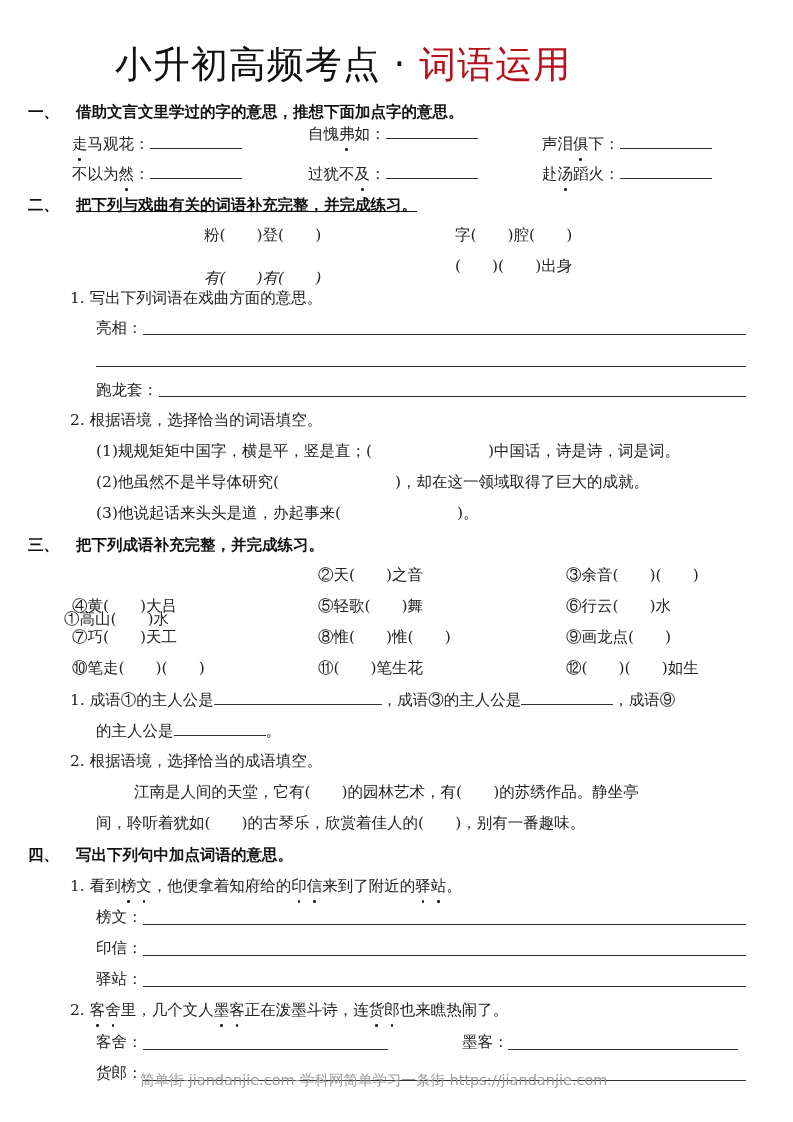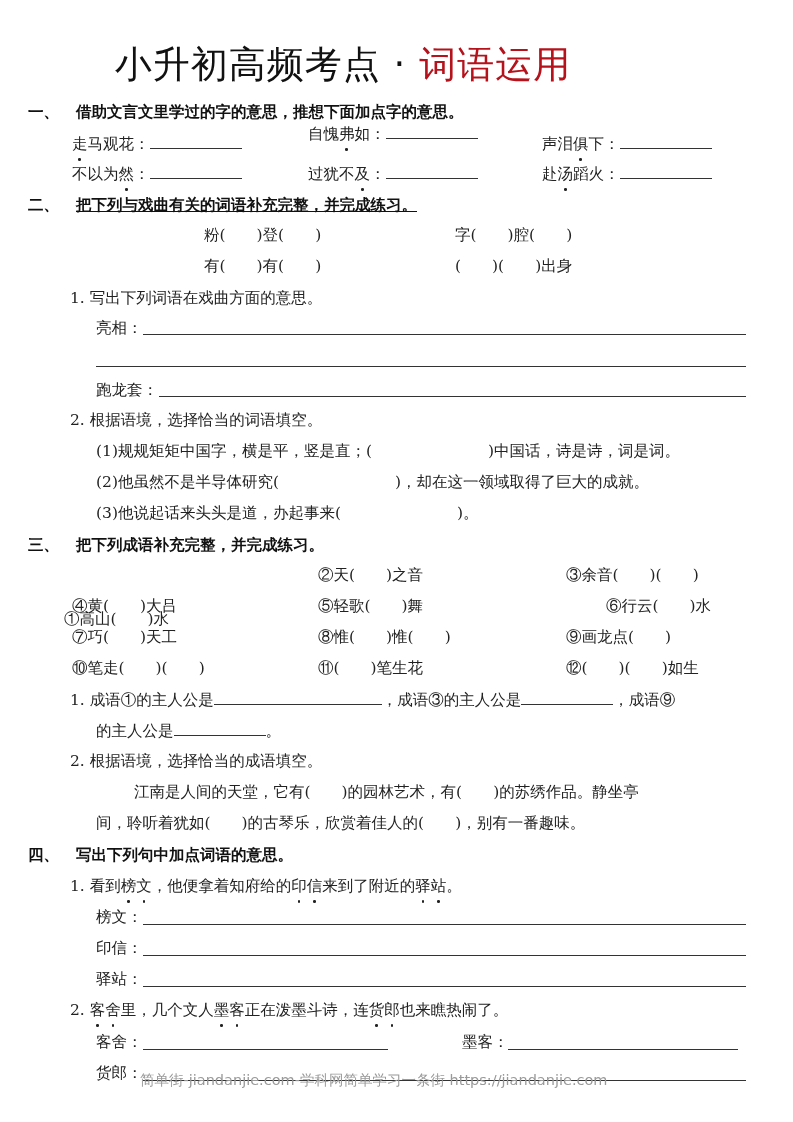--- a/index.html
+++ b/index.html
@@ -33,21 +33,21 @@
 <div class="abs t" style="top:133px; left:542px;"><span>声泪</span><span class="dot">俱</span><span>下：</span><span class="blank" style="width:92px"></span></div>
 <div class="abs t" style="top:163px; left:72px;"><span>不以为</span><span class="dot">然</span><span>：</span><span class="blank" style="width:92px"></span></div>
 <div class="abs t" style="top:163px; left:308px;"><span>过犹不</span><span class="dot">及</span><span>：</span><span class="blank" style="width:92px"></span></div>
 <div class="abs t" style="top:163px; left:542px;"><span>赴</span><span class="dot">汤</span><span>蹈火：</span><span class="blank" style="width:92px"></span></div>
 
 <div class="abs sec" style="top:195px; left:28px;text-decoration:underline;">
   <span class="num">二、</span><span>把下列与戏曲有关的词语补充完整，并完成练习。</span>
 </div>
 <div class="abs t" style="top:225px; left:204px;">粉(　　)登(　　)</div>
 <div class="abs t" style="top:225px; left:455px;">字(　　)腔(　　)</div>
-<div class="abs t" style="top:256px; left:204px;">有(　　)有(　　)</div>
+<div class="abs t" style="top:268px; left:204px;font-style:italic;">有(　　)有(　　)</div>
 <div class="abs t" style="top:256px; left:455px;">(　　)(　　)出身</div>
 
 <div class="abs t" style="top:288px; left:70px;">1. 写出下列词语在戏曲方面的意思。</div>
 <div class="abs t" style="top:318px; left:96px;">亮相：</div>
 <div class="line" style="top:334px; left:143px; width:603px;"></div>
 <div class="line" style="top:366px; left:96px; width:650px;"></div>
 <div class="abs t" style="top:380px; left:96px;">跑龙套：</div>
 <div class="line" style="top:396px; left:159px; width:587px;"></div>
 
 <div class="abs t" style="top:410px; left:70px;">2. 根据语境，选择恰当的词语填空。</div>
@@ -56,21 +56,21 @@
 <div class="abs t" style="top:503px; left:96px;"><span>(3)他说起话来头头是道，办起事来(</span><span class="paren" style="width:116px"></span><span>)。</span></div>
 
 <div class="abs sec" style="top:535px; left:28px;">
   <span class="num">三、</span><span>把下列成语补充完整，并完成练习。</span>
 </div>
 <div class="abs t" style="top:565px; left:64px;margin-top:44px;">①高山(　　)水</div>
 <div class="abs t" style="top:565px; left:318px;">②天(　　)之音</div>
 <div class="abs t" style="top:565px; left:566px;">③余音(　　)(　　)</div>
 <div class="abs t" style="top:596px; left:72px;">④黄(　　)大吕</div>
 <div class="abs t" style="top:596px; left:318px;">⑤轻歌(　　)舞</div>
-<div class="abs t" style="top:596px; left:566px;margin-left:40px;">⑥行云(　　)水</div>
+<div class="abs t" style="top:596px; left:566px;">⑥行云(　　)水</div>
 <div class="abs t" style="top:627px; left:72px;">⑦巧(　　)天工</div>
 <div class="abs t" style="top:627px; left:318px;">⑧惟(　　)惟(　　)</div>
 <div class="abs t" style="top:627px; left:566px;">⑨画龙点(　　)</div>
 <div class="abs t" style="top:658px; left:72px;">⑩笔走(　　)(　　)</div>
 <div class="abs t" style="top:658px; left:318px;">⑪(　　)笔生花</div>
 <div class="abs t" style="top:658px; left:566px;">⑫(　　)(　　)如生</div>
 
 <div class="abs t" style="top:689px; left:70px;"><span>1. 成语①的主人公是</span><span class="blank" style="width:168px"></span><span>，成语③的主人公是</span><span class="blank" style="width:92px"></span><span>，成语⑨</span></div>
 <div class="abs t" style="top:720px; left:96px;"><span>的主人公是</span><span class="blank" style="width:92px"></span><span>。</span></div>
 

